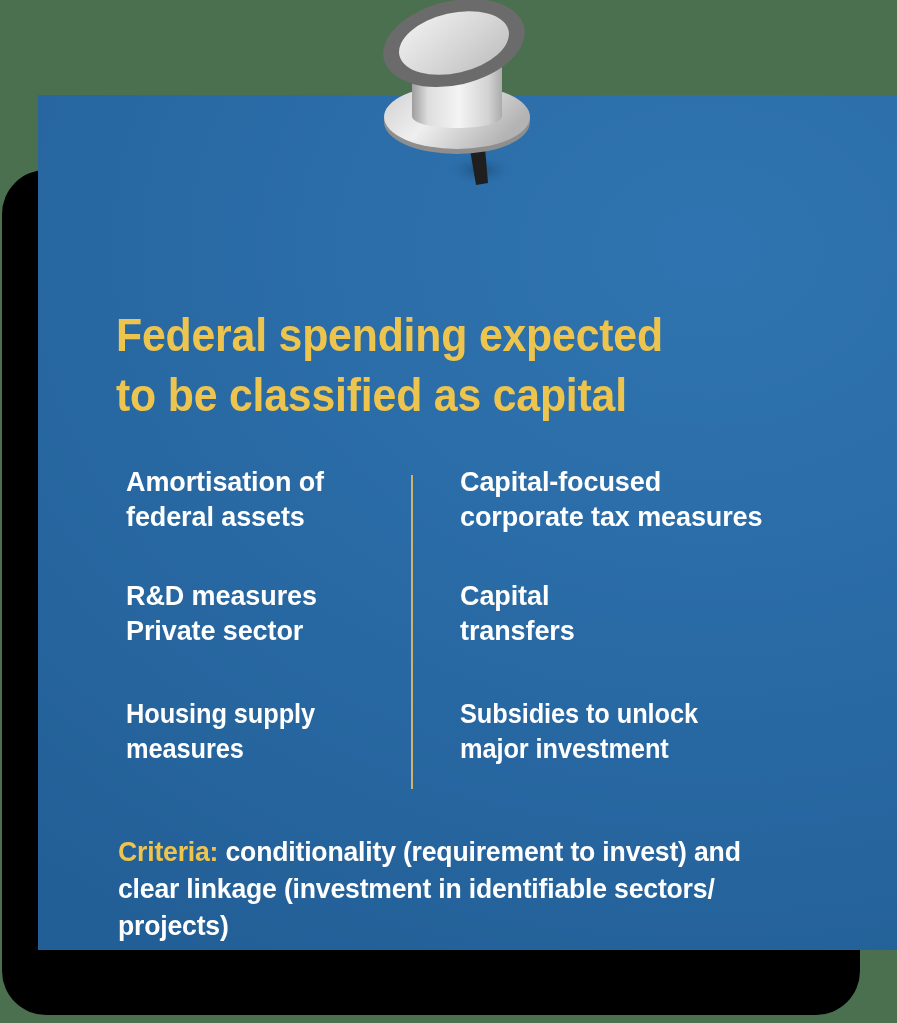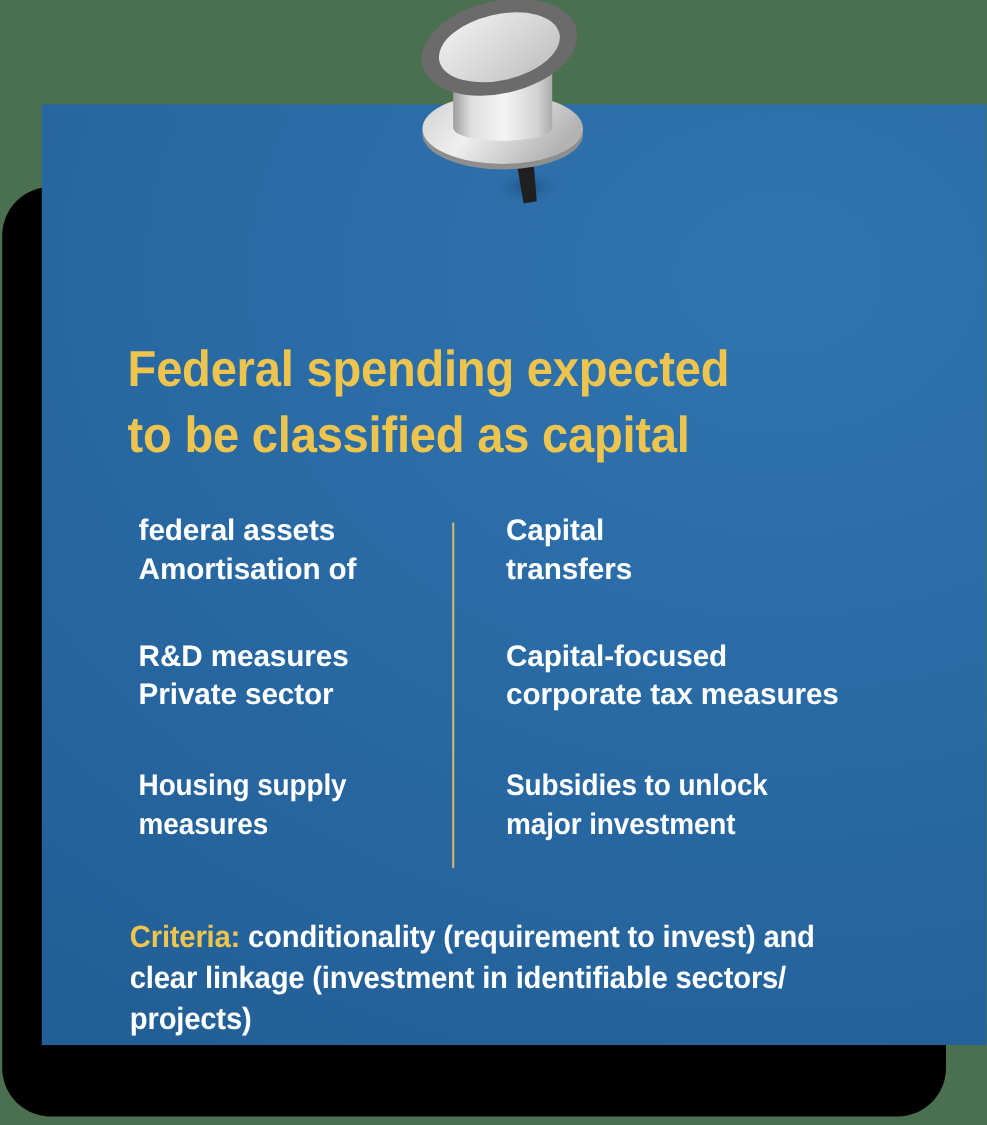--- a/index.html
+++ b/index.html
@@ -155,41 +155,41 @@
       <span class="title-line">Federal spending expected</span>
       <span class="title-line">to be classified as capital</span>
     </div>
 
     <div class="items">
 
       <div class="divider"></div>
 
       <div class="col col-left">
         <div class="item">
+          <span class="item-line">Amortisation of</span>
           <span class="item-line">federal assets</span>
-          <span class="item-line">Amortisation of</span>
         </div>
         <div class="item">
           <span class="item-line">R&amp;D measures</span>
           <span class="item-line">Private sector</span>
         </div>
         <div class="item narrow">
           <span class="item-line">Housing supply</span>
           <span class="item-line">measures</span>
         </div>
       </div>
 
       <div class="col col-right">
         <div class="item">
+          <span class="item-line">Capital-focused</span>
+          <span class="item-line">corporate tax measures</span>
+        </div>
+        <div class="item">
           <span class="item-line">Capital</span>
           <span class="item-line">transfers</span>
-        </div>
-        <div class="item">
-          <span class="item-line">Capital-focused</span>
-          <span class="item-line">corporate tax measures</span>
         </div>
         <div class="item narrow">
           <span class="item-line">Subsidies to unlock</span>
           <span class="item-line">major investment</span>
         </div>
       </div>
     </div>
 
     <div class="criteria">
       <span class="cline"><span class="lbl">Criteria:</span><span> conditionality (requirement to invest) and</span></span>

